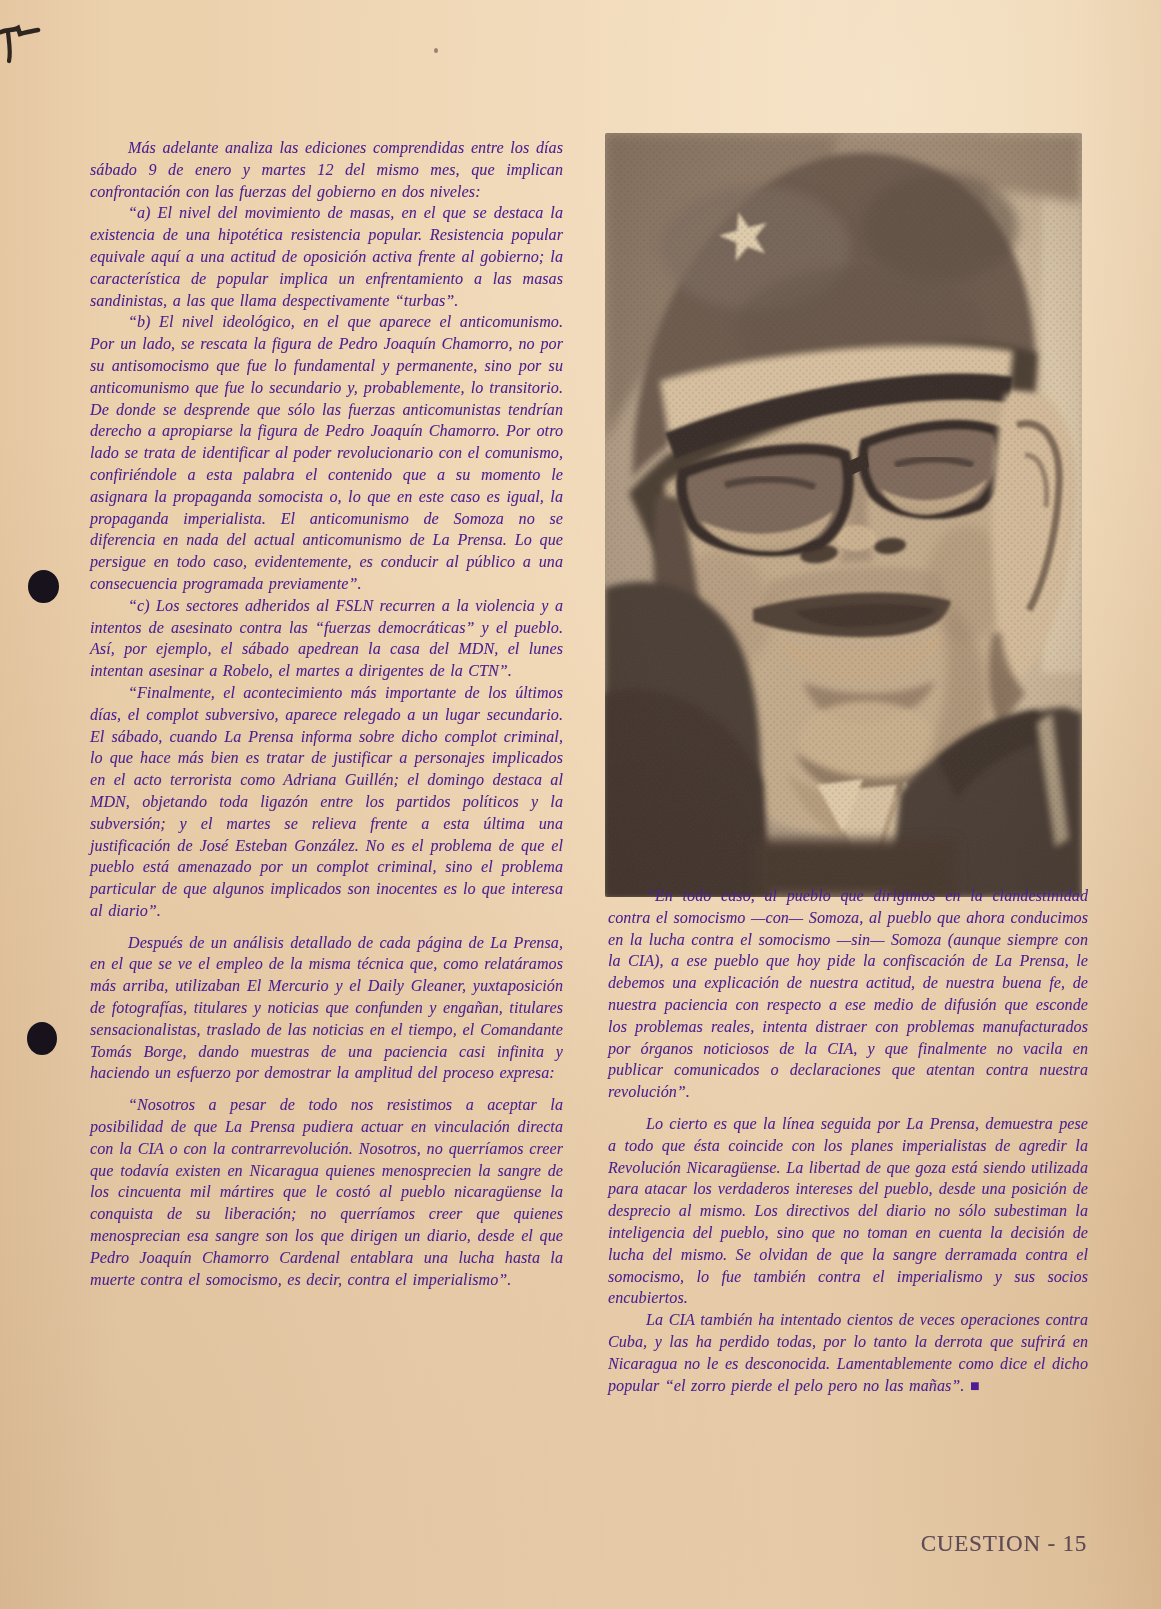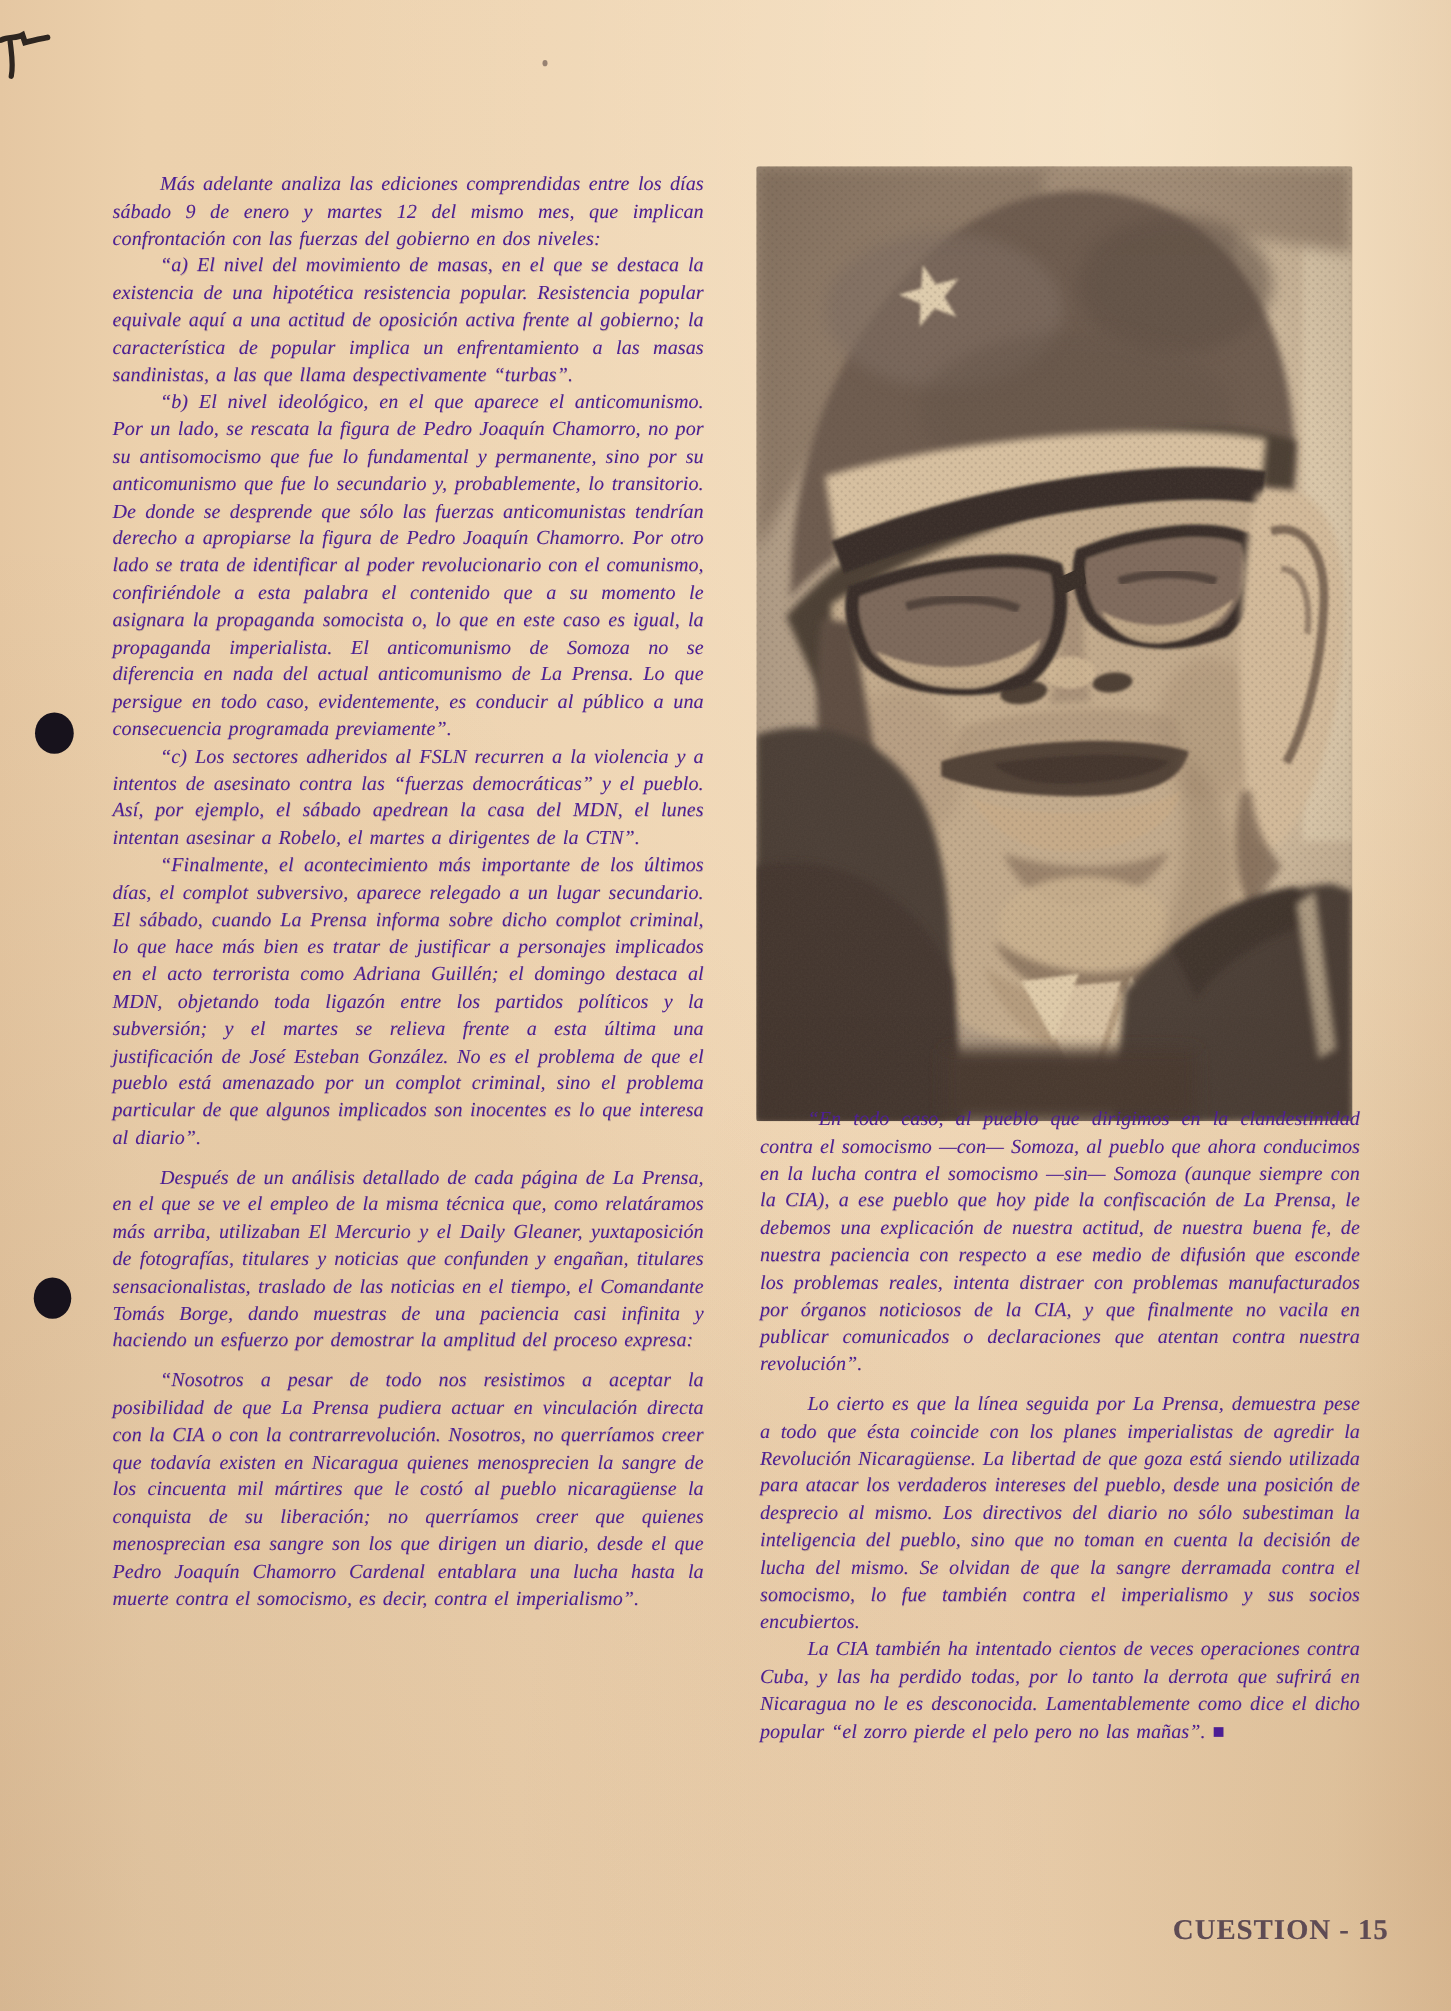--- a/index.html
+++ b/index.html
@@ -23,22 +23,22 @@
   .col p{margin:0;text-indent:38px;}
   .col p.gap{margin-top:10px;}
   .left-col{left:90px;top:137px;width:473px;}
   .right-col{left:608px;top:885px;width:480px;}
   .photo-frame{
     position:absolute;left:605px;top:133px;width:477px;height:764px;
     overflow:hidden;border-radius:2px;
   }
   .photo-frame svg{display:block;width:100%;height:100%;}
   .page-footer{
-    position:absolute;top:1531px;left:861px;width:250px;text-align:right;
-    font-weight:700;font-size:23px;letter-spacing:.8px;color:#5e4b54;
+    position:absolute;top:1531px;left:837px;width:250px;text-align:right;
+    font-weight:400;font-size:23px;letter-spacing:.8px;color:#5e4b54;
     text-shadow:.3px .3px .4px rgba(94,75,84,.4);
   }
   .punch-dot{position:absolute;background:#17121c;border-radius:50%;}
   .dot-1{left:28px;top:570px;width:31px;height:33px;}
   .dot-2{left:27px;top:1022px;width:30px;height:33px;}
   .hand-mark{position:absolute;left:0;top:8px;width:70px;height:70px;}
   .speck{position:absolute;left:434px;top:48px;width:4px;height:5px;
     background:#5b4a44;border-radius:50%;opacity:.6;}
 </style>
 </head>

